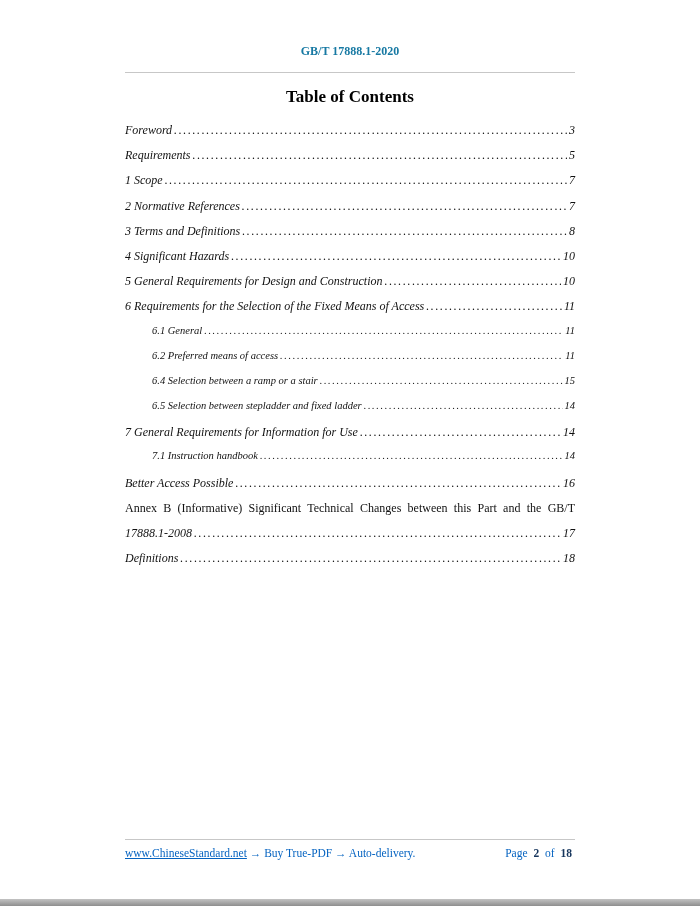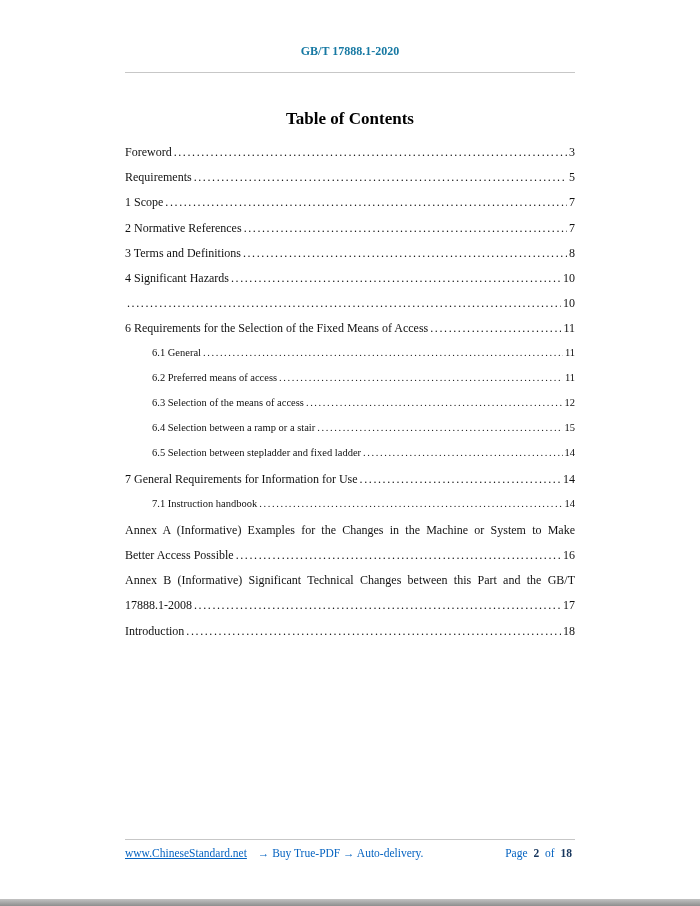--- a/index.html
+++ b/index.html
@@ -10,26 +10,26 @@
   }
   .page { padding:12px 125px; }
 
   .doc-header {
     padding-top:32px; text-align:center;
     font-size:12px; font-weight:bold; color:#1779a3;
   }
   .header-rule { margin-top:13px; border-bottom:1px solid #c7c7c7; }
 
   .toc-title {
-    margin-top:36px; text-align:center;
+    margin-top:14px; text-align:center;
     font-size:17px; font-weight:bold; color:#000000;
   }
 
   .toc { margin-top:16px; }
-  .row { display:flex; align-items:baseline; height:25.2px; font-size:12px; }
+  .row { display:flex; align-items:baseline; height:25.2px; font-size:12px;font-style:italic; }
   .row.l1 { padding-left:27px; font-size:10.5px; }
   .lbl { white-space:nowrap; }
   .dots { flex:1 1 auto; overflow:hidden; white-space:nowrap; margin:0 2px; }
   .dots::after {
     content:"....................................................................................................................................................................................";
     letter-spacing:1.6px;
   }
   .pg { white-space:nowrap; }
   .jline {
     height:25.2px; font-size:12px;
@@ -37,21 +37,21 @@
   }
 
   .footer { position:absolute; top:839px; left:125px; width:450px; }
   .footer-rule { border-top:1px solid #c7c7c7; }
   .footer-content {
     display:flex; justify-content:space-between; align-items:baseline;
     padding-top:7px; font-size:11.5px;
   }
   .footer-left { color:#0563c1; }
   .flink { color:#0563c1; text-decoration:underline; cursor:pointer;text-align:center; }
-  .ftag { margin-left:8px; }
+  .ftag { margin-left:0; }
   .footer-right { color:#0563c1; }
   .fword { color:#0563c1; }
   .fnum { color:#17365d; font-weight:bold; margin:0 3px; }
 
   .bottom-edge {
     position:absolute; left:0; bottom:0; width:700px; height:7px;
     background:linear-gradient(to bottom, #c3c3c3, #8e8e8e);
   }
 </style>
 </head>
@@ -96,20 +96,21 @@
       <span class="pg">8</span>
     </div>
 
     <div class="row l0">
       <span class="lbl">4 Significant Hazards</span>
       <span class="dots"></span>
       <span class="pg">10</span>
     </div>
 
     <div class="row l0">
+      <span class="lbl">5 General Requirements for Design and Construction</span>
       <span class="dots"></span>
       <span class="pg">10</span>
     </div>
 
     <div class="row l0">
       <span class="lbl">6 Requirements for the Selection of the Fixed Means of Access</span>
       <span class="dots"></span>
       <span class="pg">11</span>
     </div>
 
@@ -118,25 +119,20 @@
       <span class="dots"></span>
       <span class="pg">11</span>
     </div>
 
     <div class="row l1">
       <span class="lbl">6.2 Preferred means of access</span>
       <span class="dots"></span>
       <span class="pg">11</span>
     </div>
 
-    <div class="row l1">
-      <span class="lbl">6.3 Selection of the means of access</span>
-      <span class="dots"></span>
-      <span class="pg">12</span>
-    </div>
 
     <div class="row l1">
       <span class="lbl">6.4 Selection between a ramp or a stair</span>
       <span class="dots"></span>
       <span class="pg">15</span>
     </div>
 
     <div class="row l1">
       <span class="lbl">6.5 Selection between stepladder and fixed ladder</span>
       <span class="dots"></span>
@@ -150,39 +146,38 @@
     </div>
 
     <div class="row l1">
       <span class="lbl">7.1 Instruction handbook</span>
       <span class="dots"></span>
       <span class="pg">14</span>
     </div>
 
 
     <div>
-      <div class="jline">Annex A (Informative) Examples for the Changes in the Machine or System to Make</div>
       <div class="row l0">
         <span class="lbl">Better Access Possible</span>
         <span class="dots"></span>
         <span class="pg">16</span>
       </div>
     </div>
 
     <div>
       <div class="jline">Annex B (Informative) Significant Technical Changes between this Part and the GB/T</div>
       <div class="row l0">
         <span class="lbl">17888.1-2008</span>
         <span class="dots"></span>
         <span class="pg">17</span>
       </div>
     </div>
 
     <div class="row l0">
-      <span class="lbl">Introduction</span>
+      <span class="lbl">Definitions</span>
       <span class="dots"></span>
       <span class="pg">18</span>
     </div>
 
   </div>
 </div>
 
 <div class="footer">
   <div class="footer-rule"></div>
   <div class="footer-content">

